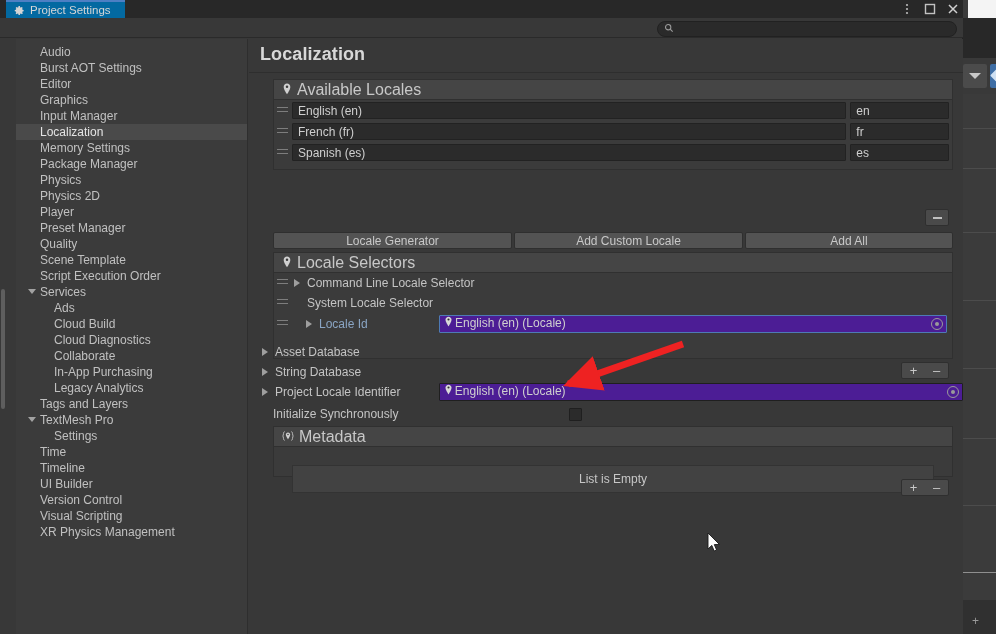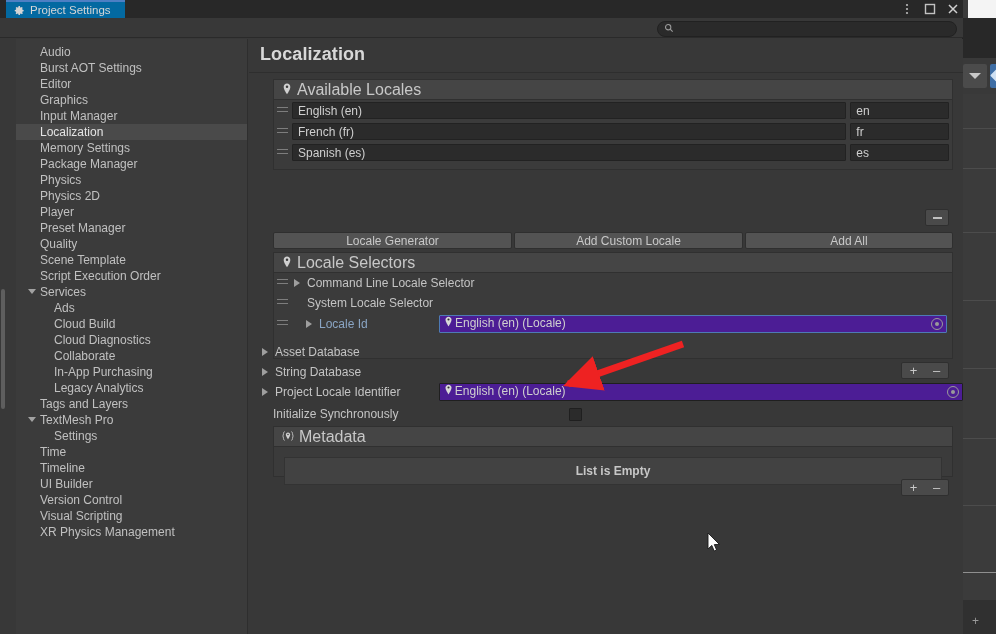--- a/index.html
+++ b/index.html
@@ -433,21 +433,21 @@
           <span>
             <svg viewBox="0 0 16 14" width="12" height="12">
               <path d="M3.6 1.2 C2 1.6 2 3 2 4 C2 5.4 1.2 6.2 1.2 7 C1.2 7.8 2 8.6 2 10 C2 11 2 12.4 3.6 12.8" fill="none" stroke="#d0d0d0" stroke-width="1.1"></path>
               <path d="M12.4 1.2 C14 1.6 14 3 14 4 C14 5.4 14.8 6.2 14.8 7 C14.8 7.8 14 8.6 14 10 C14 11 14 12.4 12.4 12.8" fill="none" stroke="#d0d0d0" stroke-width="1.1"></path>
               <path fill="#d0d0d0" d="M8 2.2C6.4 2.2 5.1 3.5 5.1 5.1c0 2.2 2.9 6.4 2.9 6.4s2.9-4.2 2.9-6.4C10.9 3.5 9.6 2.2 8 2.2z"></path>
               <circle cx="8" cy="5" r="1.1" fill="#454545"></circle>
             </svg>
           </span>
           <span>Metadata</span>
         </div>
-        <div class="emptylist" style="height:28px; margin:10px;font-weight:bold;">List is Empty</div>
+        <div class="emptylist" style="height:28px; margin:18px;">List is Empty</div>
       </div>
 
       <div class="pmbtns" style="left:652px; top:440px;">
         <span class="half">+</span>
         <span class="half">–</span>
       </div>
     </div>
   </div>
 
   <svg class="arrow-overlay">

